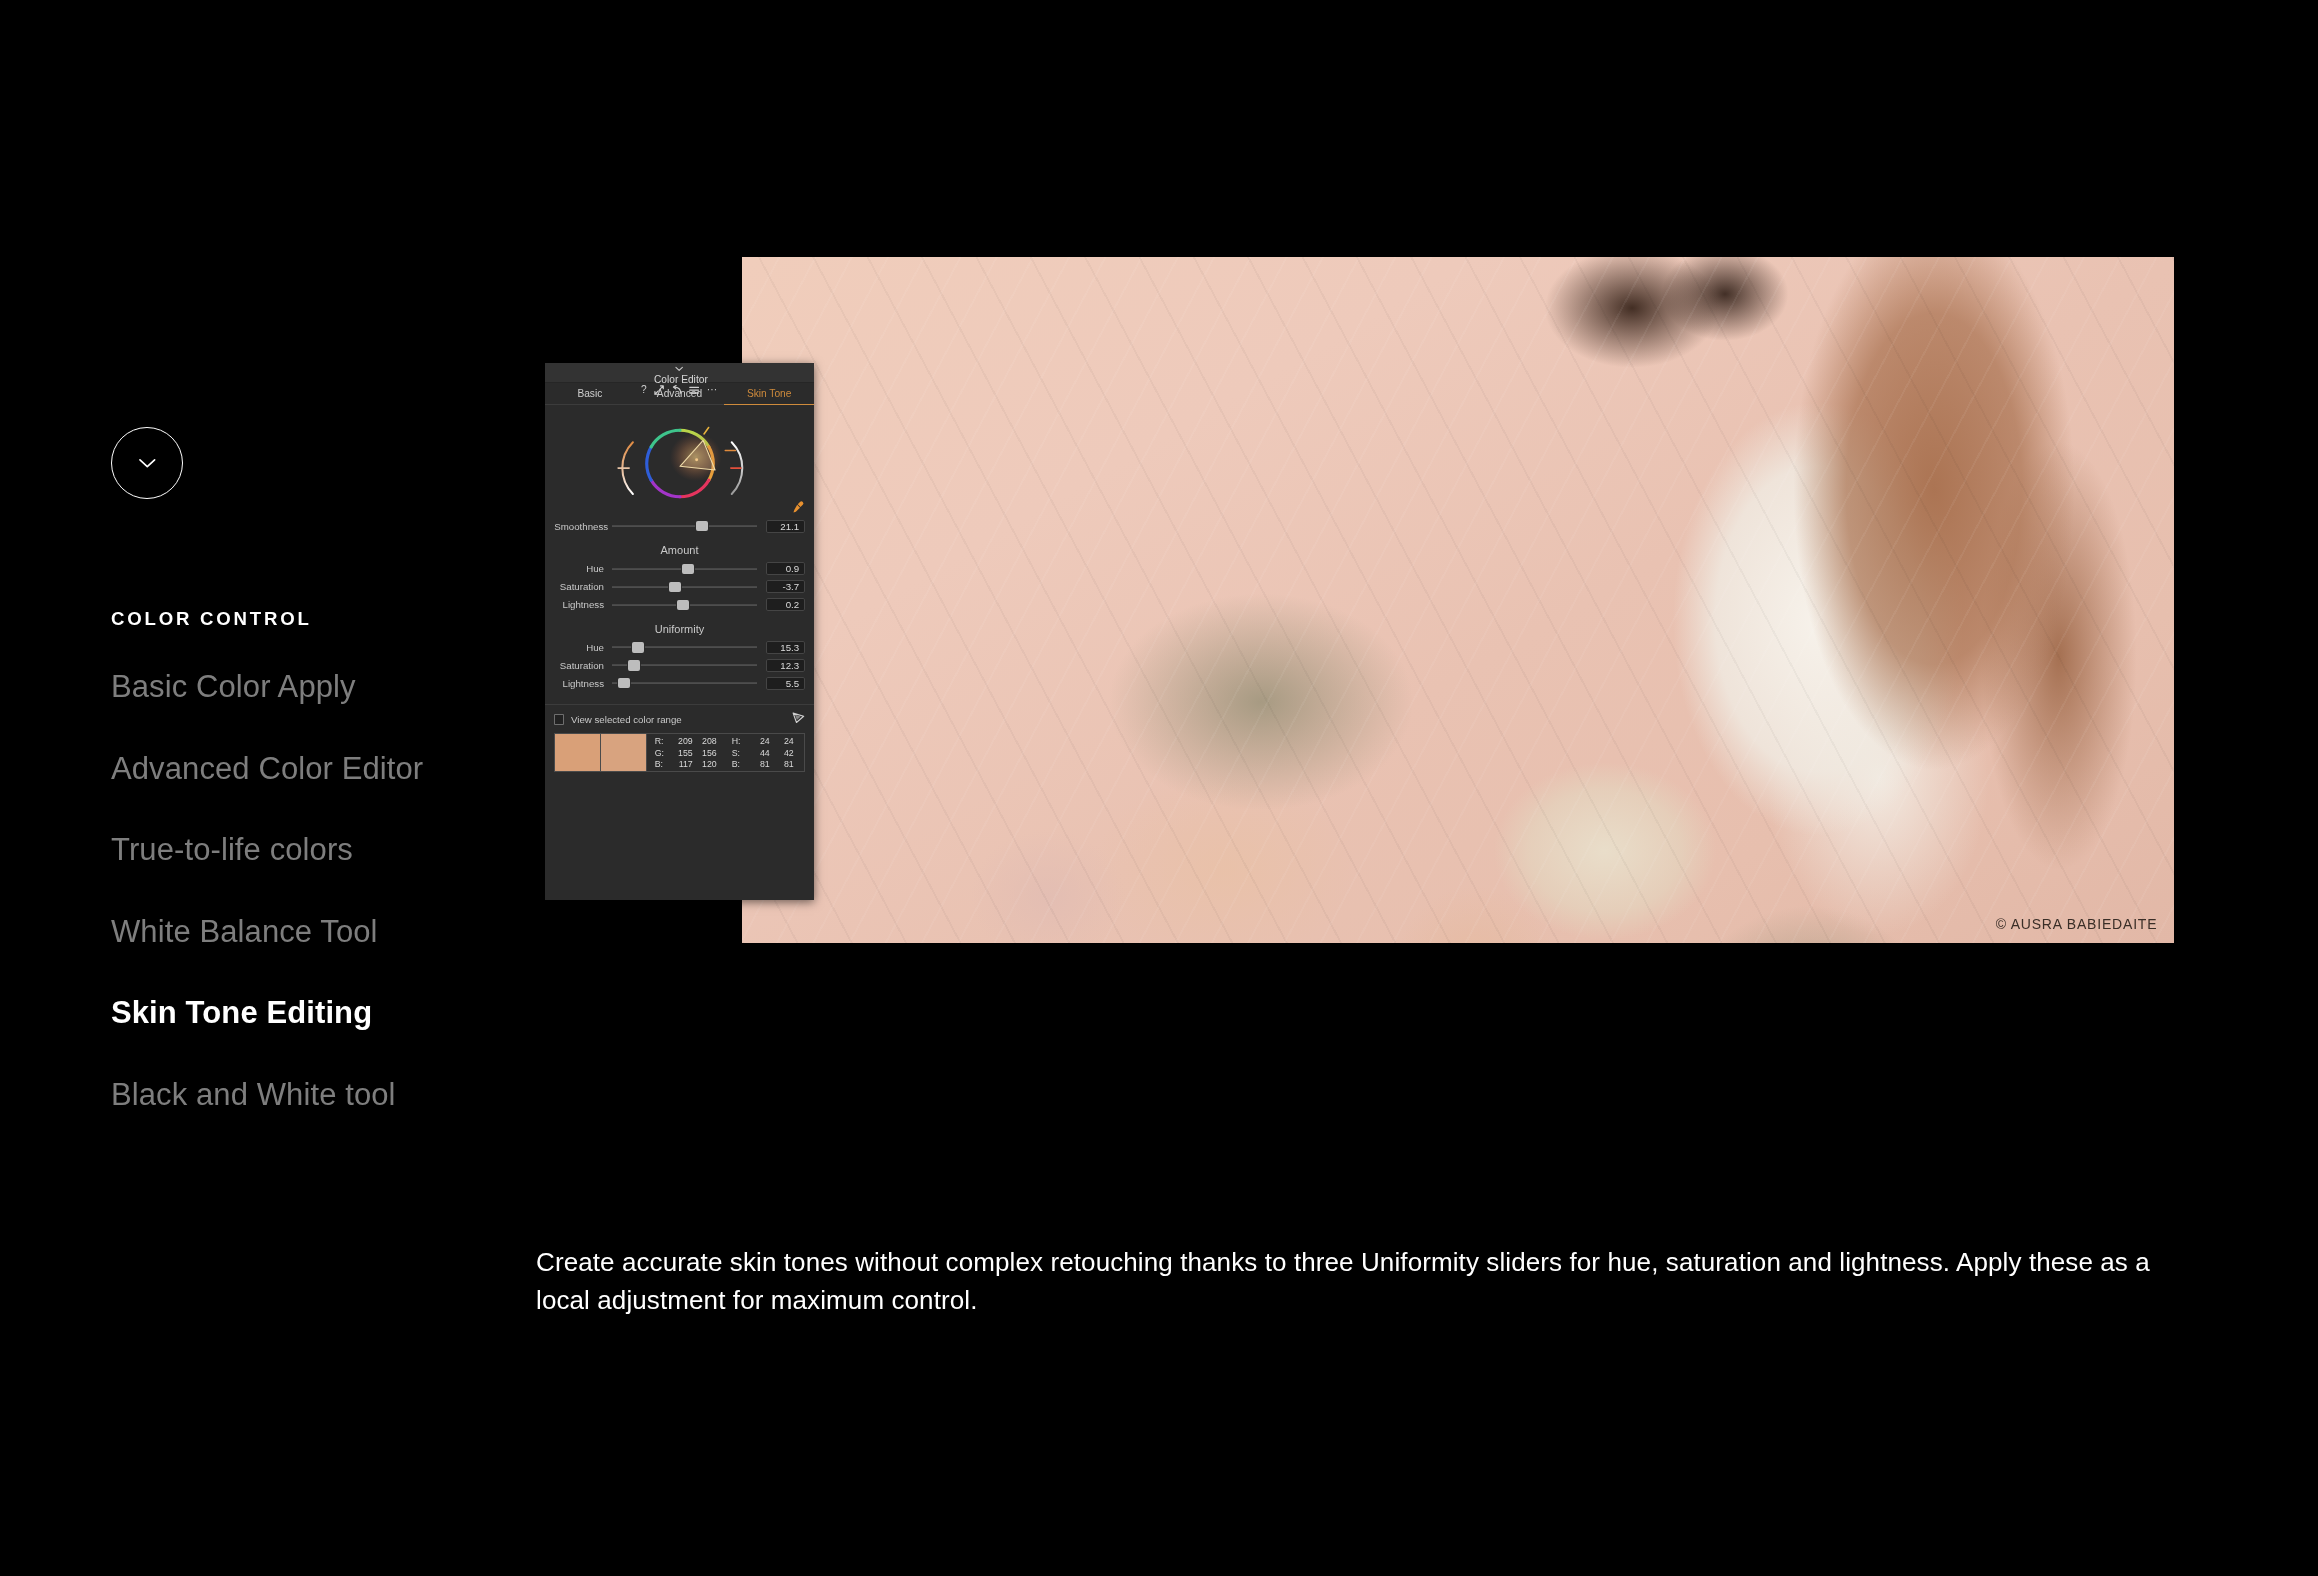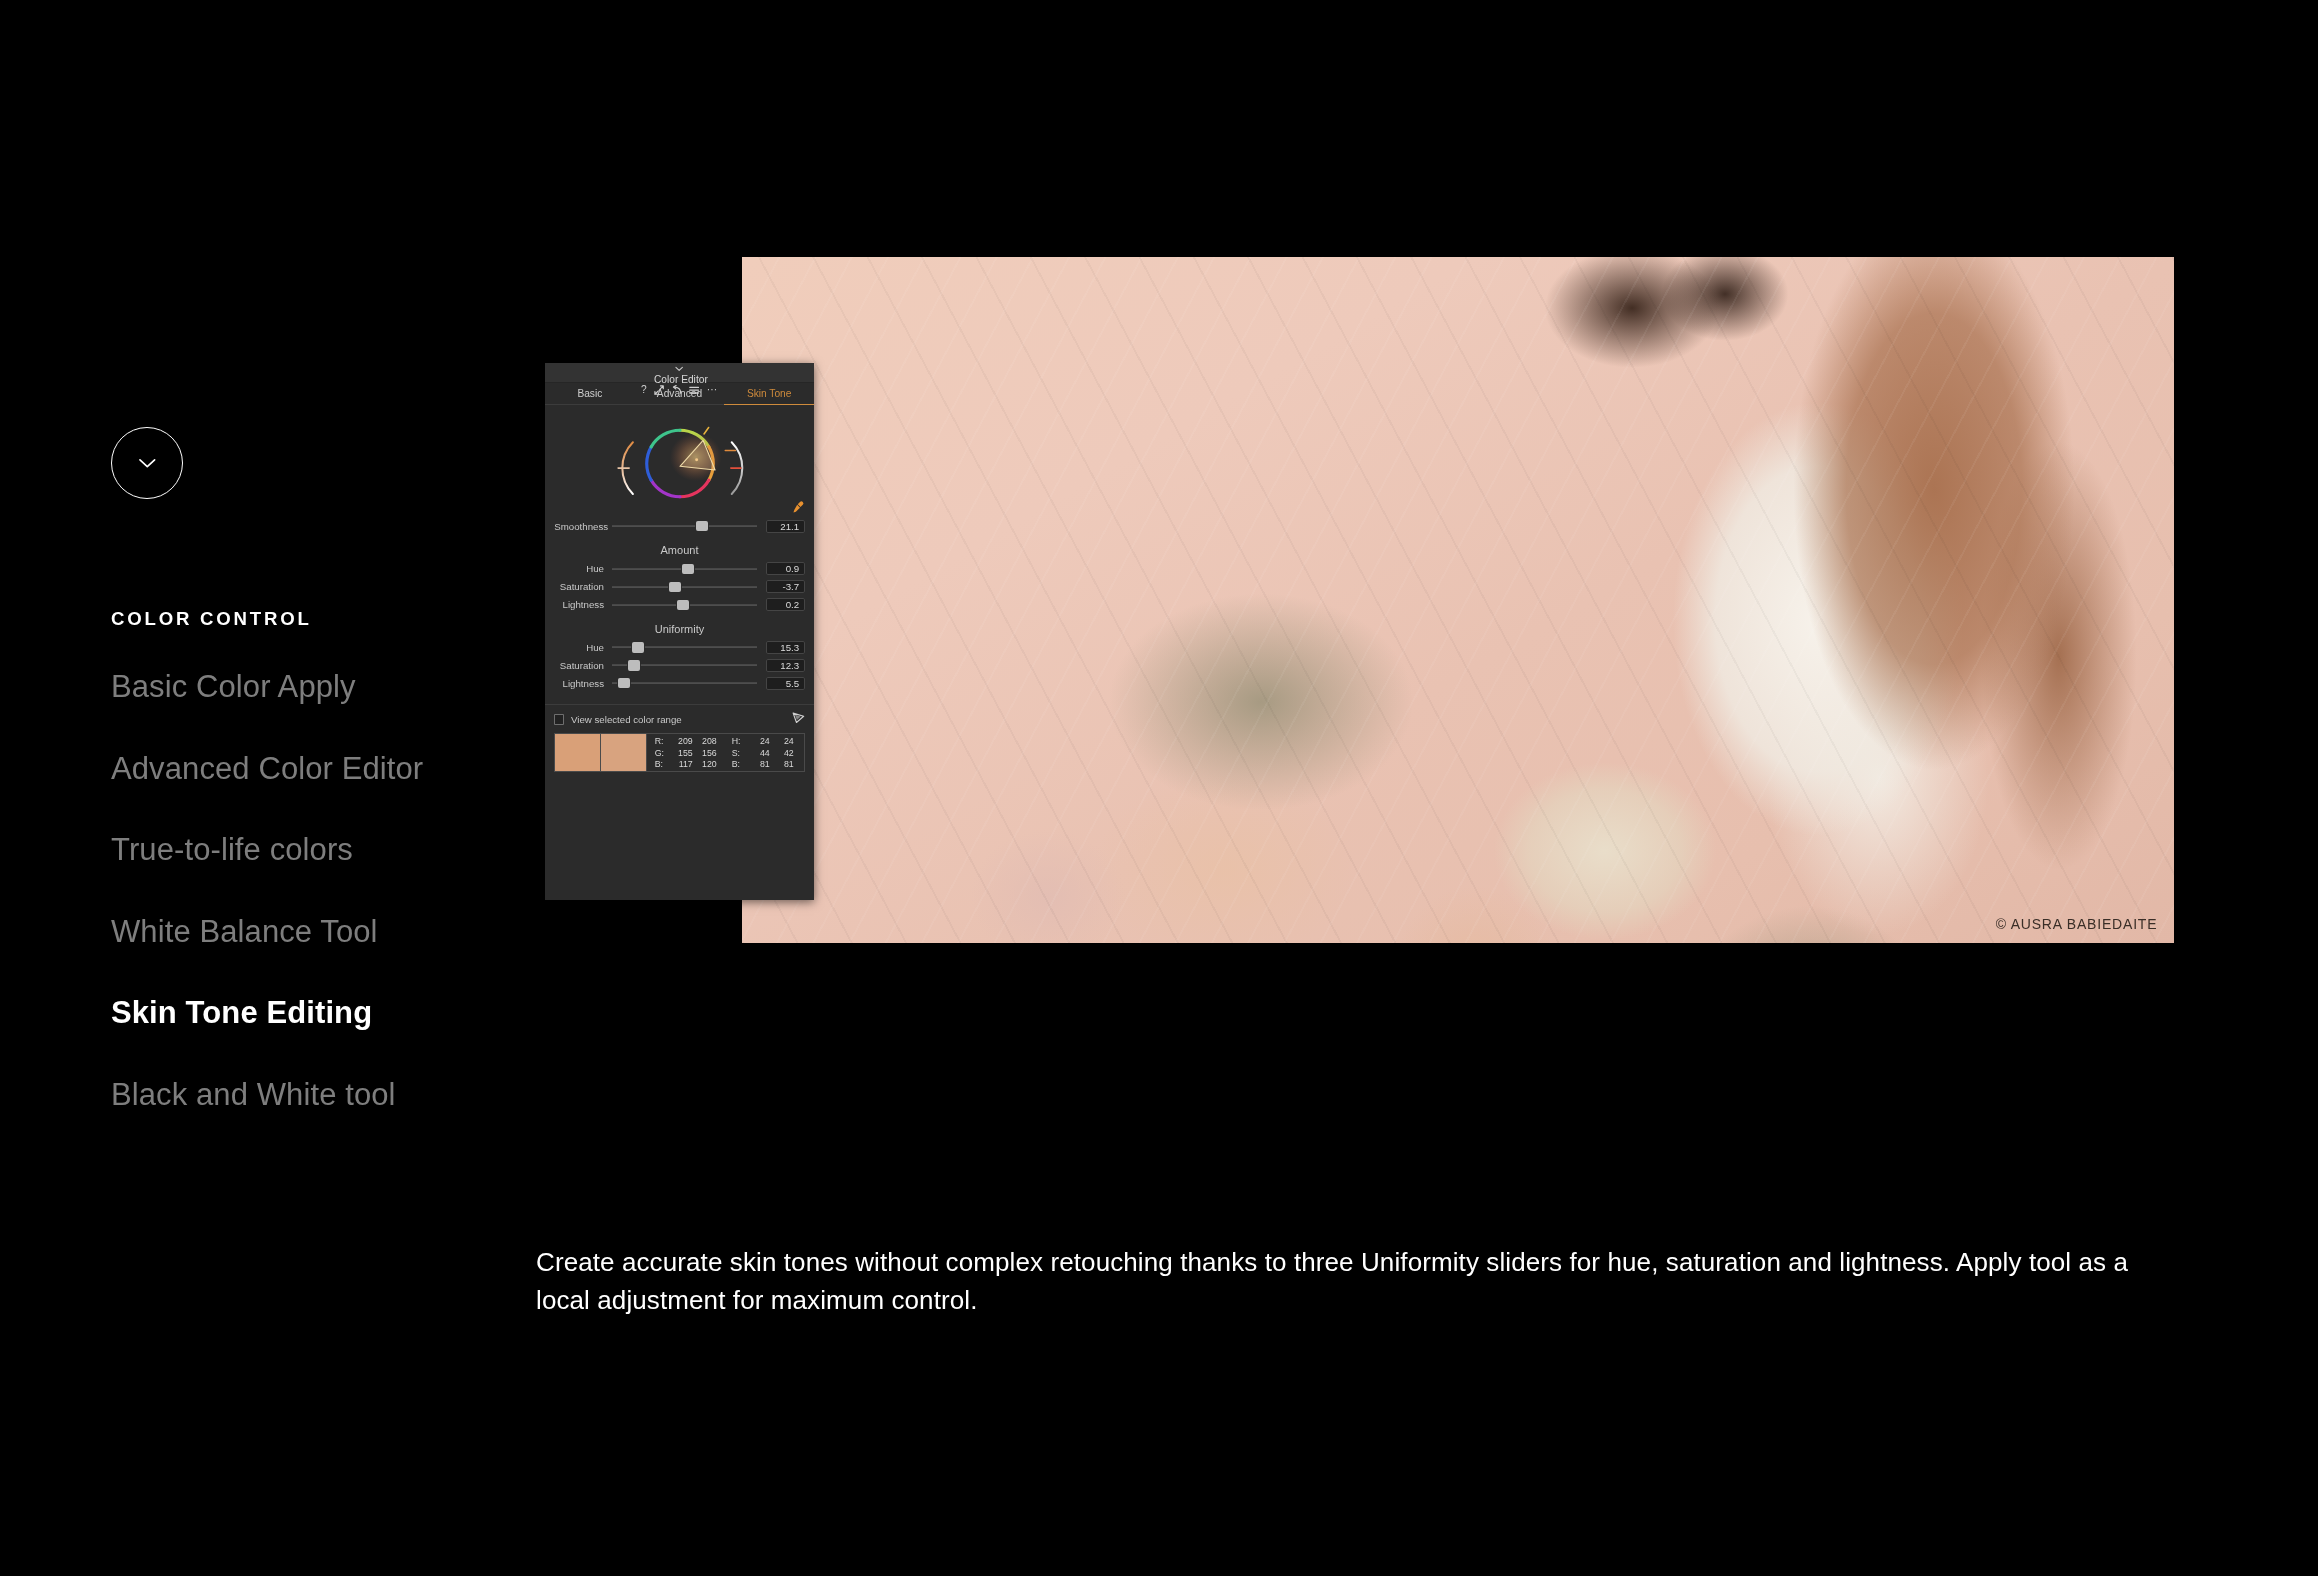--- a/index.html
+++ b/index.html
@@ -604,16 +604,16 @@
             <span class="rk">B:</span>
             <span class="rv">81</span>
             <span class="rv">81</span>
           </span>
         </span>
       </span>
     </div>
 
   </div>
 
-  <div class="caption">Create accurate skin tones without complex retouching thanks to three Uniformity sliders for hue, saturation and lightness. Apply tool as a local adjustment for maximum control.</div>
+  <div class="caption">Create accurate skin tones without complex retouching thanks to three Uniformity sliders for hue, saturation and lightness. Apply these as a local adjustment for maximum control.</div>
 
 </div>
 
 
 </body></html>

